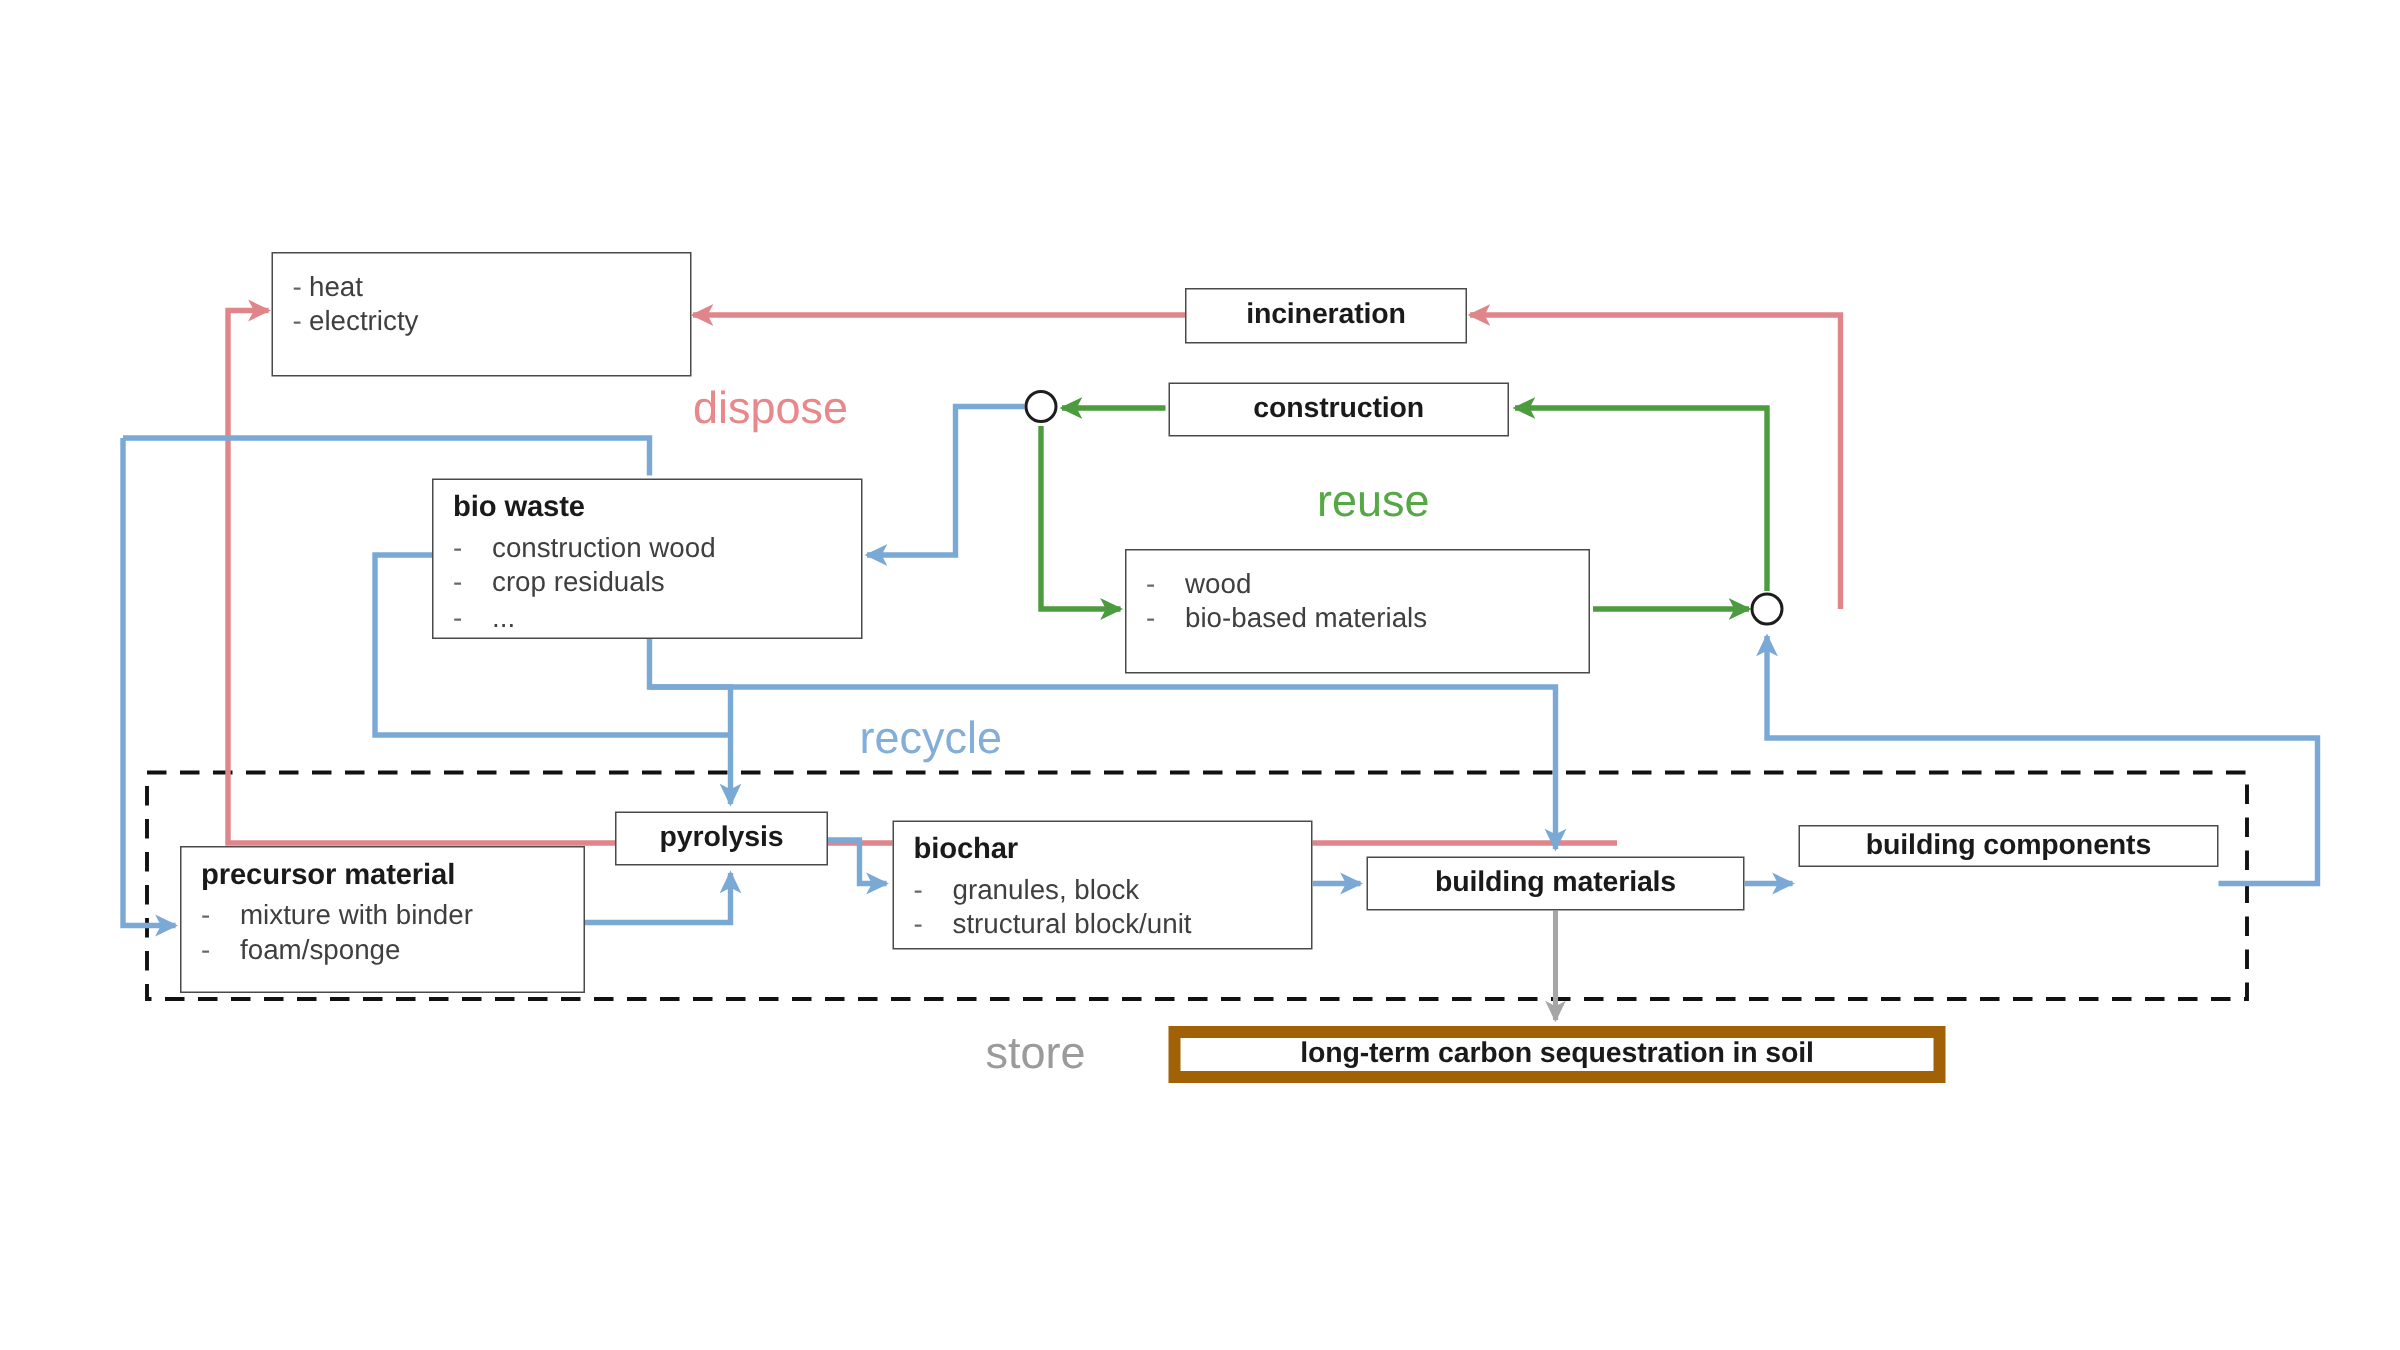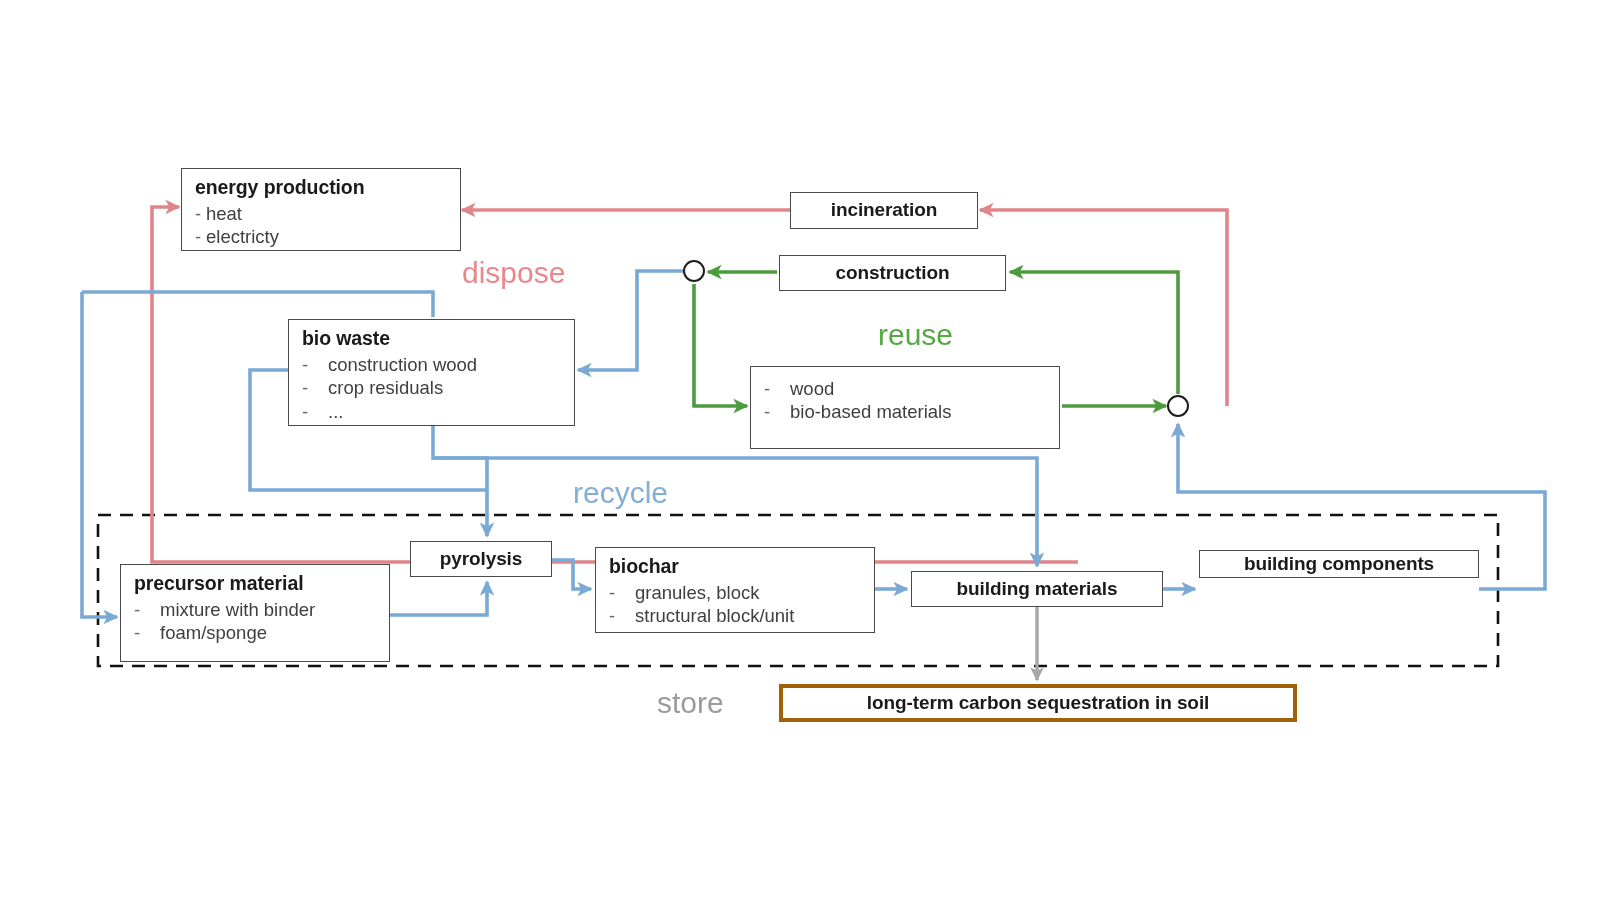--- a/index.html
+++ b/index.html
@@ -36,21 +36,21 @@
     padding: 7px 11px 8px 13px;
     z-index: 5;
   }
   .node.centered {
     display: flex;
     align-items: center;
     justify-content: center;
     padding: 4px;
   }
   .node.store-node {
-    border: 4px solid #a16207;
+    border: 8px solid #a16207;
   }
   .node-title {
     font-weight: bold;
     font-size: 19.5px;
     color: #1a1a1a;
     line-height: 1.18;
     white-space: nowrap;
     letter-spacing: -0.1px;
   }
   .node-title.tight {
@@ -144,21 +144,20 @@
 
   <div id="phase-labels">
       <div class="phase-label" style="left: 462px; top: 258px; color: rgb(233, 136, 139);">dispose</div>
       <div class="phase-label" style="left: 878px; top: 320px; color: rgb(85, 168, 69);">reuse</div>
       <div class="phase-label" style="left: 573px; top: 478px; color: rgb(130, 174, 217);">recycle</div>
       <div class="phase-label" style="left: 657px; top: 688px; color: rgb(155, 155, 155);">store</div>
     </div>
 
   <div id="nodes">
       <div class="node" style="left: 181px; top: 168px; width: 280px; height: 83px;">
-        <div class="node-title">energy production</div>
         <ul>
           <li>
             <span class="dash">-</span>
             <span>heat</span>
           </li>
           <li>
             <span class="dash">-</span>
             <span>electricty</span>
           </li>
         </ul>

